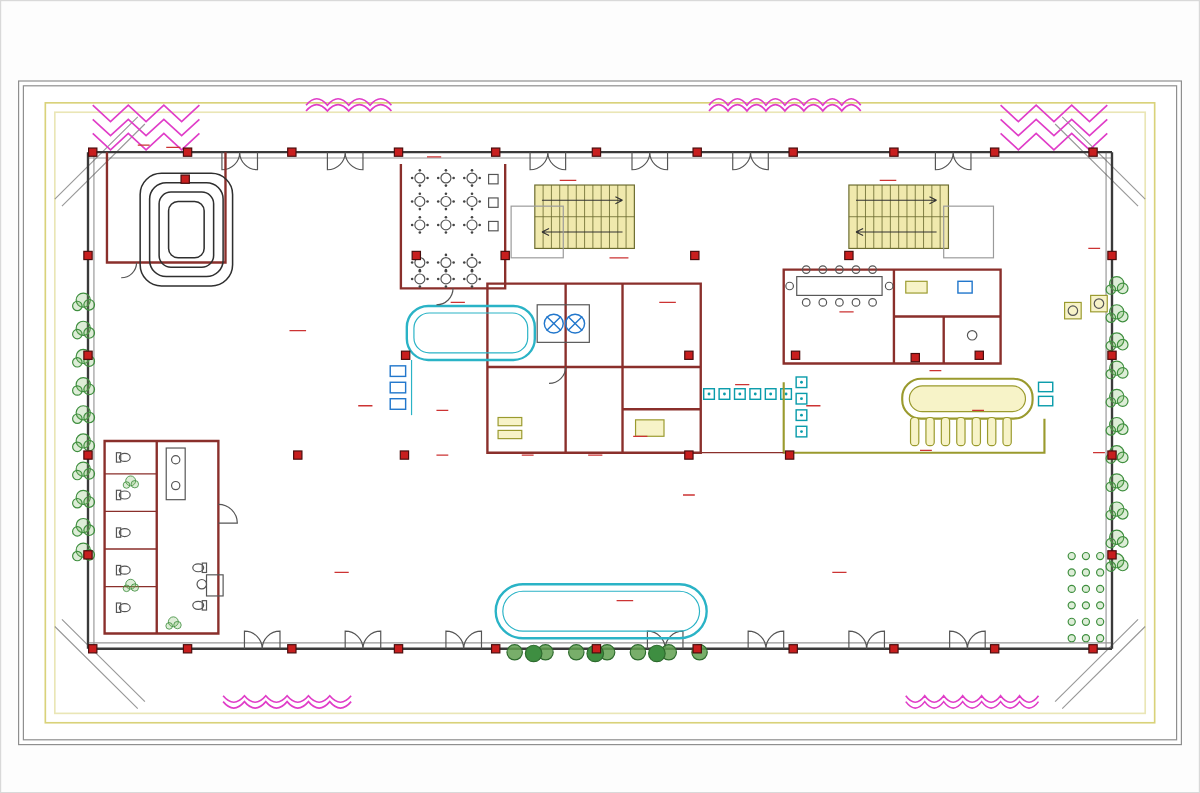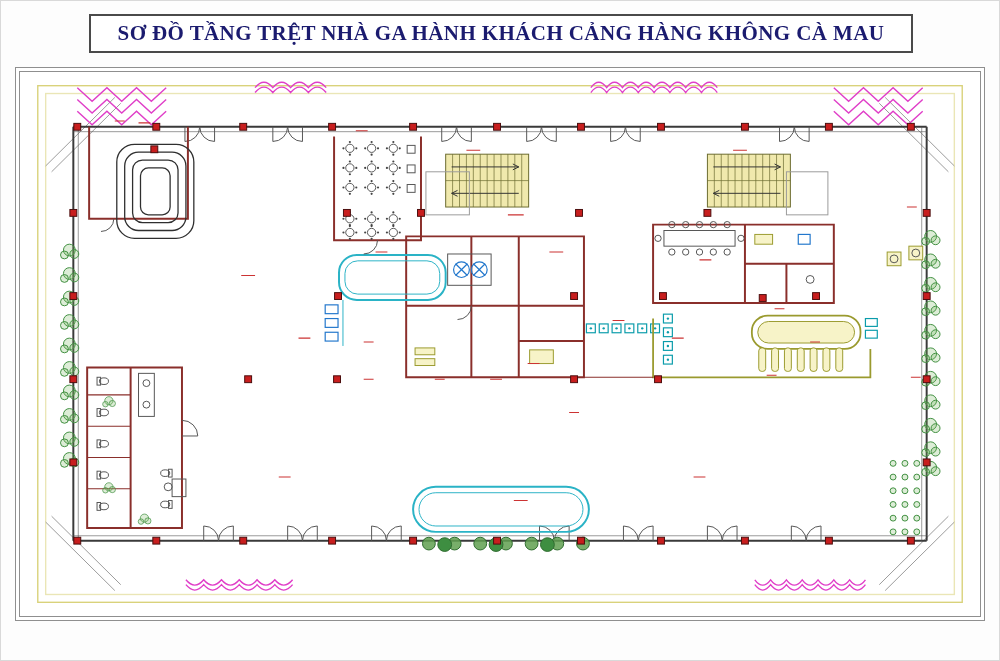--- a/index.html
+++ b/index.html
@@ -36,23 +36,20 @@
   .gr{stroke:var(--landscape,#3f8f3f);fill:rgba(120,185,95,.25);stroke-width:1;}
   .tree{fill:rgba(96,160,80,.85);stroke:#2e6b2e;stroke-width:1;}
   .rl{stroke:var(--label,#cc3333);fill:none;stroke-width:1.1;}
   .dot{fill:#444;stroke:none;}
 </style>
 </head>
 <body>
 
 <div class="page">
 
-  <div class="title-box">
-    <span>SƠ ĐỒ TẦNG TRỆT NHÀ GA HÀNH KHÁCH CẢNG HÀNG KHÔNG CÀ MAU</span>
-  </div>
 
   <div class="frame-outer">
     <div class="frame-inner">
       <svg viewBox="0 0 972 556" preserveAspectRatio="none">
 
         <defs>
           <pattern id="stipple" width="5" height="5" patternUnits="userSpaceOnUse">
             <rect width="5" height="5" fill="#f4f4f4"></rect>
             <circle cx="1.3" cy="1.6" r="0.8" fill="#909090"></circle>
             <circle cx="3.6" cy="3.8" r="0.7" fill="#a0a0a0"></circle>

